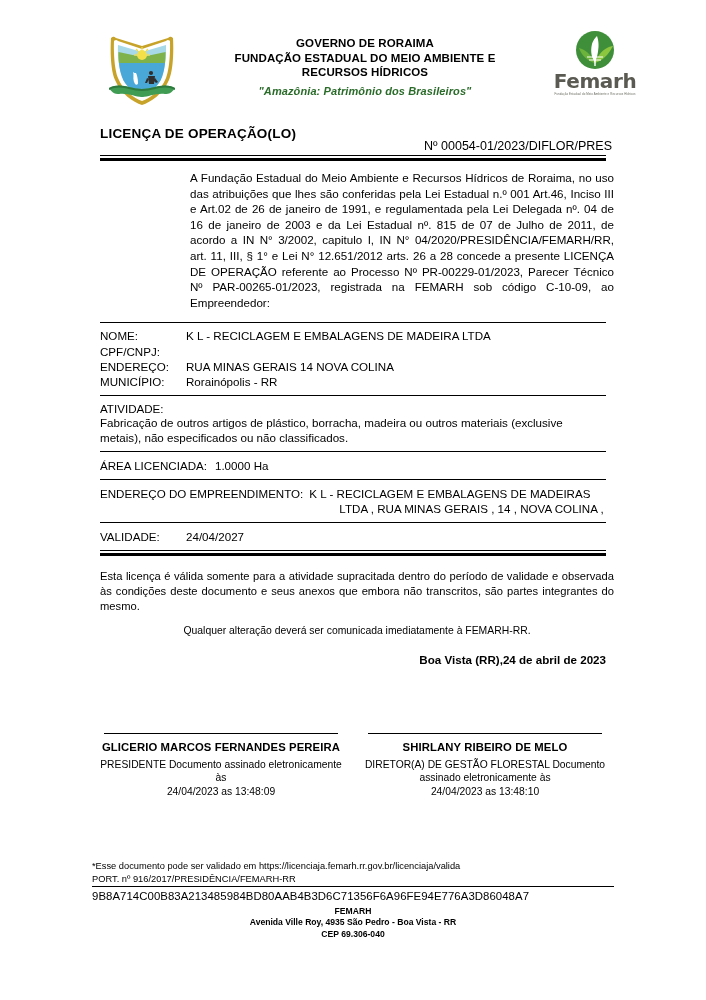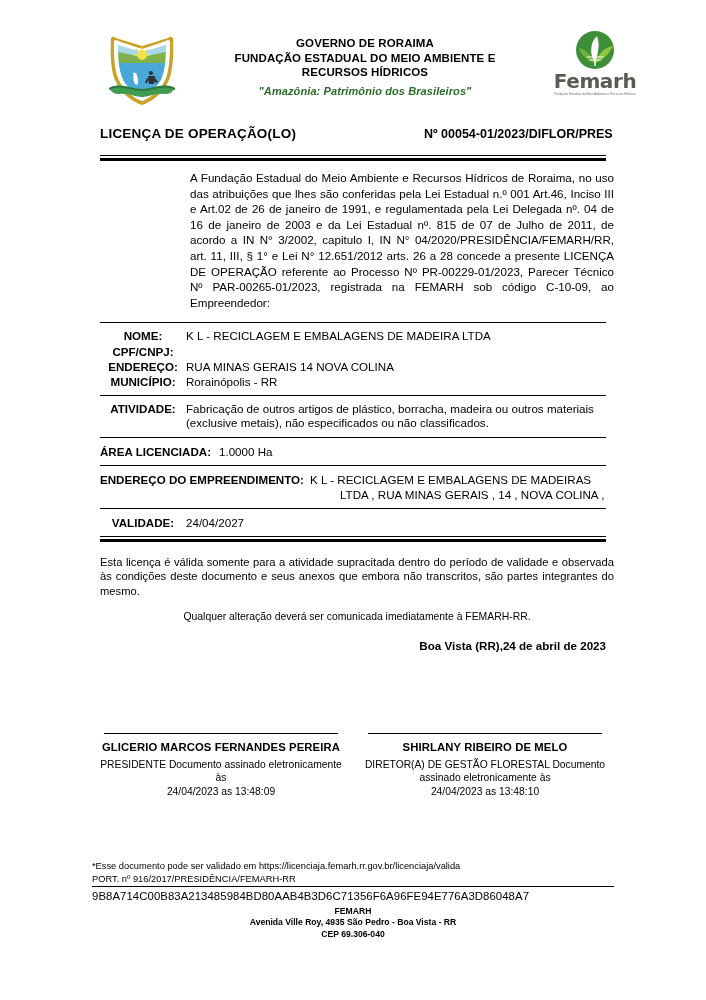--- a/index.html
+++ b/index.html
@@ -102,23 +102,23 @@
     position: absolute;
     left: 100px;
     top: 0;
     font-size: 13.5px;
     font-weight: bold;
     letter-spacing: .2px;
   }
   .doc-number {
     position: absolute;
     left: 424px;
-    top: 1px;
+    top: 13px;
     font-size: 12.5px;
-    font-weight: bold;
+    font-weight: normal;
     letter-spacing: 0px;
   }
 
   
   .rule-double {
     margin: 0 100px;
     border-top: 1px solid #000;
     border-bottom: 3px solid #000;
     height: 2px;
     box-sizing: content-box;
@@ -142,37 +142,37 @@
   .fields {
     margin: 0 100px;
   }
   .field-row {
     display: flex;
     align-items: flex-start;
     font-size: 11.6px;
     line-height: 15.3px;
   }
   .field-label {
-    font-weight: bold;
+    font-weight: normal;
     flex: 0 0 auto;
     white-space: nowrap;
-    text-align: center;
   }
   .field-value {
     flex: 1 1 auto;
   }
   .lbl-w1 { width: 86px; }
   .sec-pad { padding: 5px 0 5px 0; }
 
   .activity-row {
     display: flex;
     align-items: flex-start;
     font-size: 11.6px;
     line-height: 14.6px;
     padding: 6px 0 6px 0;
+    flex-direction: column;
   }
   .activity-row .field-label { width: 86px; }
   .activity-text { flex: 1 1 auto; padding-right: 8px; }
 
   .area-row {
     display: flex;
     font-size: 11.6px;
     line-height: 15px;
     padding: 6px 0 6px 0;
   }

